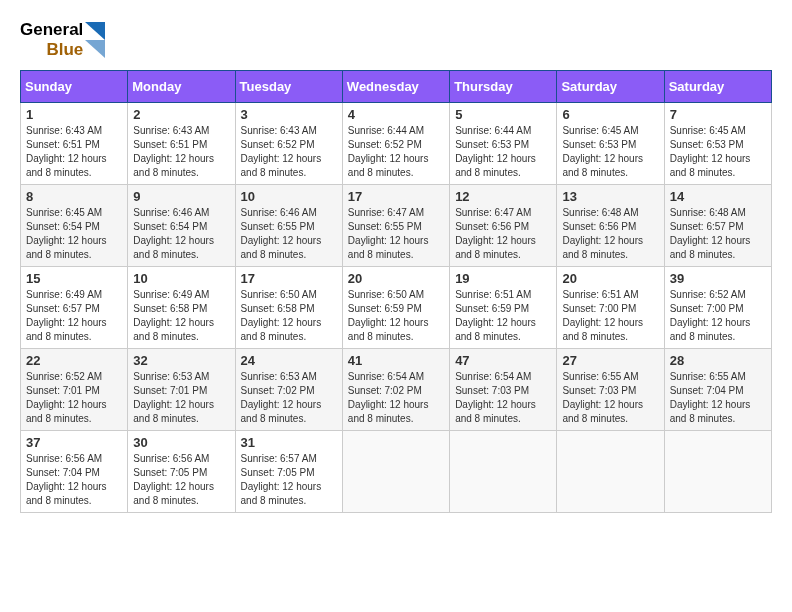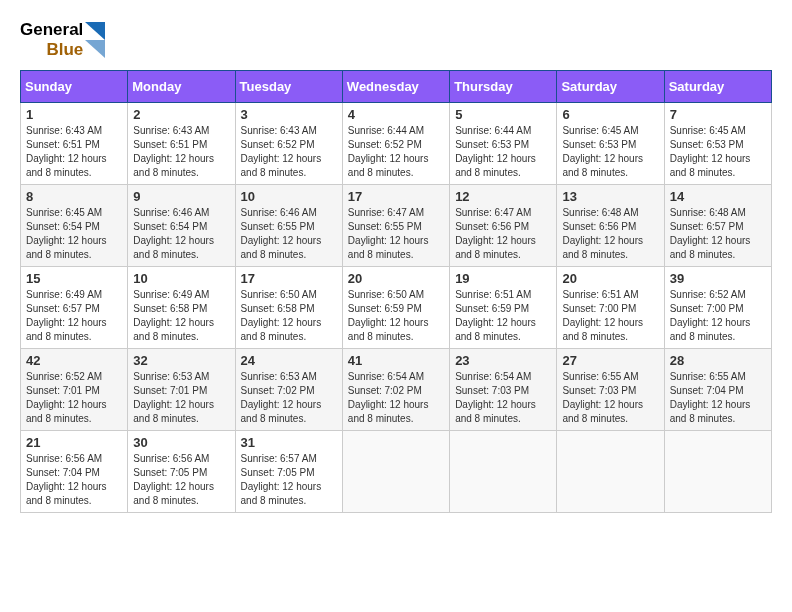--- a/index.html
+++ b/index.html
@@ -192,51 +192,51 @@
         <td><span class="day-num">20</span><span class="day-info" style="white-space:pre-line">Sunrise: 6:51 AM
 Sunset: 7:00 PM
 Daylight: 12 hours
 and 8 minutes.</span></td>
         <td><span class="day-num">39</span><span class="day-info" style="white-space:pre-line">Sunrise: 6:52 AM
 Sunset: 7:00 PM
 Daylight: 12 hours
 and 8 minutes.</span></td>
       </tr>
       <tr>
-        <td><span class="day-num">42</span><span class="day-info" style="white-space:pre-line">Sunrise: 6:52 AM
+        <td><span class="day-num">22</span><span class="day-info" style="white-space:pre-line">Sunrise: 6:52 AM
 Sunset: 7:01 PM
 Daylight: 12 hours
 and 8 minutes.</span></td>
         <td><span class="day-num">32</span><span class="day-info" style="white-space:pre-line">Sunrise: 6:53 AM
 Sunset: 7:01 PM
 Daylight: 12 hours
 and 8 minutes.</span></td>
         <td><span class="day-num">24</span><span class="day-info" style="white-space:pre-line">Sunrise: 6:53 AM
 Sunset: 7:02 PM
 Daylight: 12 hours
 and 8 minutes.</span></td>
         <td><span class="day-num">41</span><span class="day-info" style="white-space:pre-line">Sunrise: 6:54 AM
 Sunset: 7:02 PM
 Daylight: 12 hours
 and 8 minutes.</span></td>
-        <td><span class="day-num">23</span><span class="day-info" style="white-space:pre-line">Sunrise: 6:54 AM
+        <td><span class="day-num">47</span><span class="day-info" style="white-space:pre-line">Sunrise: 6:54 AM
 Sunset: 7:03 PM
 Daylight: 12 hours
 and 8 minutes.</span></td>
         <td><span class="day-num">27</span><span class="day-info" style="white-space:pre-line">Sunrise: 6:55 AM
 Sunset: 7:03 PM
 Daylight: 12 hours
 and 8 minutes.</span></td>
         <td><span class="day-num">28</span><span class="day-info" style="white-space:pre-line">Sunrise: 6:55 AM
 Sunset: 7:04 PM
 Daylight: 12 hours
 and 8 minutes.</span></td>
       </tr>
       <tr>
-        <td><span class="day-num">21</span><span class="day-info" style="white-space:pre-line">Sunrise: 6:56 AM
+        <td><span class="day-num">37</span><span class="day-info" style="white-space:pre-line">Sunrise: 6:56 AM
 Sunset: 7:04 PM
 Daylight: 12 hours
 and 8 minutes.</span></td>
         <td><span class="day-num">30</span><span class="day-info" style="white-space:pre-line">Sunrise: 6:56 AM
 Sunset: 7:05 PM
 Daylight: 12 hours
 and 8 minutes.</span></td>
         <td><span class="day-num">31</span><span class="day-info" style="white-space:pre-line">Sunrise: 6:57 AM
 Sunset: 7:05 PM
 Daylight: 12 hours

